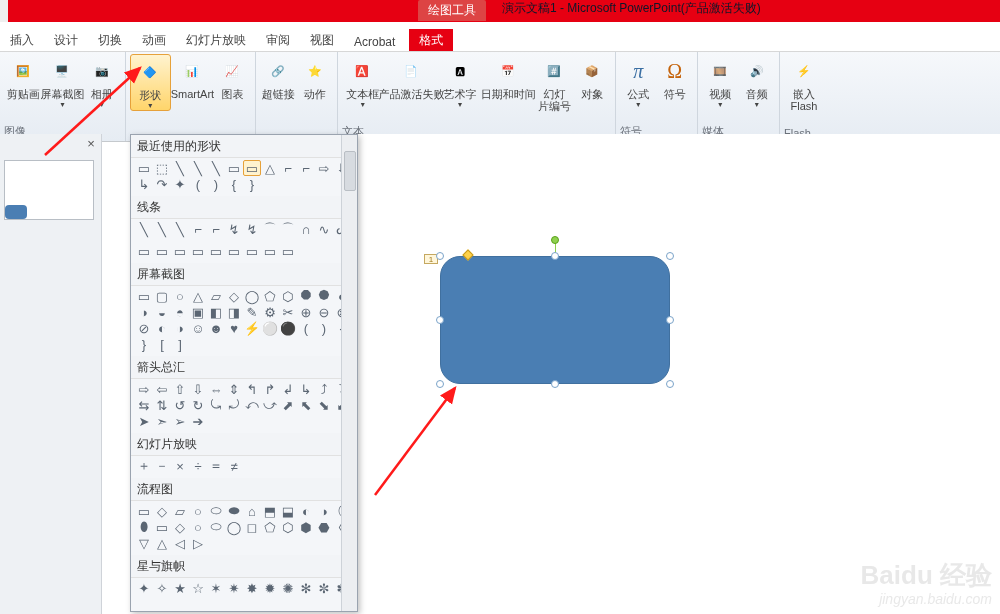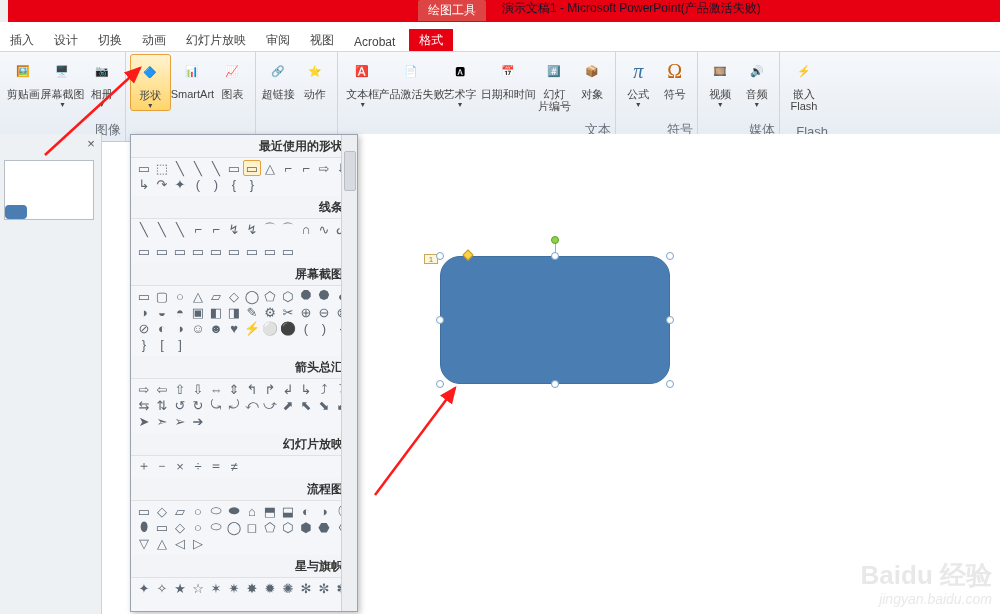--- a/index.html
+++ b/index.html
@@ -13,31 +13,31 @@
 
   
   .tabsrow { height: 30px; background: #fff; border-bottom: 1px solid #d7d7d7; display: flex; align-items: flex-end; font-size: 12px; color: #444; }
   .tabsrow .tab { padding: 3px 10px 2px 10px; cursor: pointer; }
   .tabsrow .tab.format { background: #e60012; color: #fff; margin-left: 4px; }
   
   
   .ribbon { height: 90px; background: linear-gradient(#f6f8fb,#e6ecf3); border-bottom: 1px solid #c5c9cd; display: flex; font-size: 11px; }
   .group { border-right: 1px solid #cfd6de; padding: 2px 4px 0 4px; display: flex; flex-direction: column; }
   .group .items { flex: 1; display: flex; align-items: flex-start; }
-  .group .label { text-align: right; color: #6a7079; padding-bottom: 2px; font-size: 13px;}
+  .group .label { text-align: left; color: #6a7079; padding-bottom: 2px; font-size: 11px;}
   .rbtn { display: flex; flex-direction: column; align-items: center; justify-content: flex-start; width: 44px; padding-top: 2px; cursor: pointer; border-radius:3px;}
   .rbtn.small { width:40px;}
   .rbtn .ic { width: 30px; height: 30px; display:flex;align-items:center;justify-content:center;}
   .rbtn .lbl { font-size: 11px; color: #444; text-align: center; line-height: 1.1; margin-top: 2px; white-space: nowrap;}
   .rbtn .dd { font-size: 8px; color: #444; }
   .rbtn.active { background: linear-gradient(#fff3cf,#ffd56b); border:1px solid #e6a13a; }
 
   
   .shapes-panel { position: absolute; left: 130px; top: 134px; width: 228px; height: 478px; background: #f4f6f9; border: 1px solid #9aa3af; box-shadow: 2px 2px 6px rgba(0,0,0,.25); font-size: 12px; z-index: 50; overflow: hidden;}
-  .shapes-panel .cat-hdr { font-weight: bold; padding: 3px 14px 2px 6px; color: #333; border-bottom: 1px solid #e1e1e1; background:#f2f4f7;text-align:right;}
+  .shapes-panel .cat-hdr { font-weight: normal; padding: 3px 14px 2px 6px; color: #333; border-bottom: 1px solid #e1e1e1; background:#f2f4f7;}
   .shapes-panel .cat-body { padding: 2px 4px 4px 4px; display: flex; flex-wrap: wrap; gap: 0px; }
   .sp { width: 18px; height: 16px; display: inline-flex; align-items: center; justify-content: center; color: #5b6673; font-size: 13px; cursor: pointer; }
   .sp.hilite { background: #fff3cf; border:1px solid #e6a13a; border-radius:2px; }
   .shapes-panel .scroll { position:absolute; right:0; top:0; bottom:0; width:16px; background:#eceef1; border-left:1px solid #cdd2d8;}
   .shapes-panel .scroll .bar{ position:absolute; top:16px; left:2px; width:12px; height:40px; background:#d7dbe0; border:1px solid #b9bec4; border-radius:2px;}
 
   
   .slidenav { position:absolute; left:0; top:134px; width:102px; bottom:0; background:#eef1f4; border-right:1px solid #cfd3d9;}
   .slidenav .close { position:absolute; right:2px; top:2px; width:16px; height:16px; font-size:13px; text-align:center; color:#555; cursor:pointer;}
   .slidenav .thumb { position:absolute; left:4px; top:26px; width:90px; height:60px; background:#fff; border:1px solid #b8bec5;}

